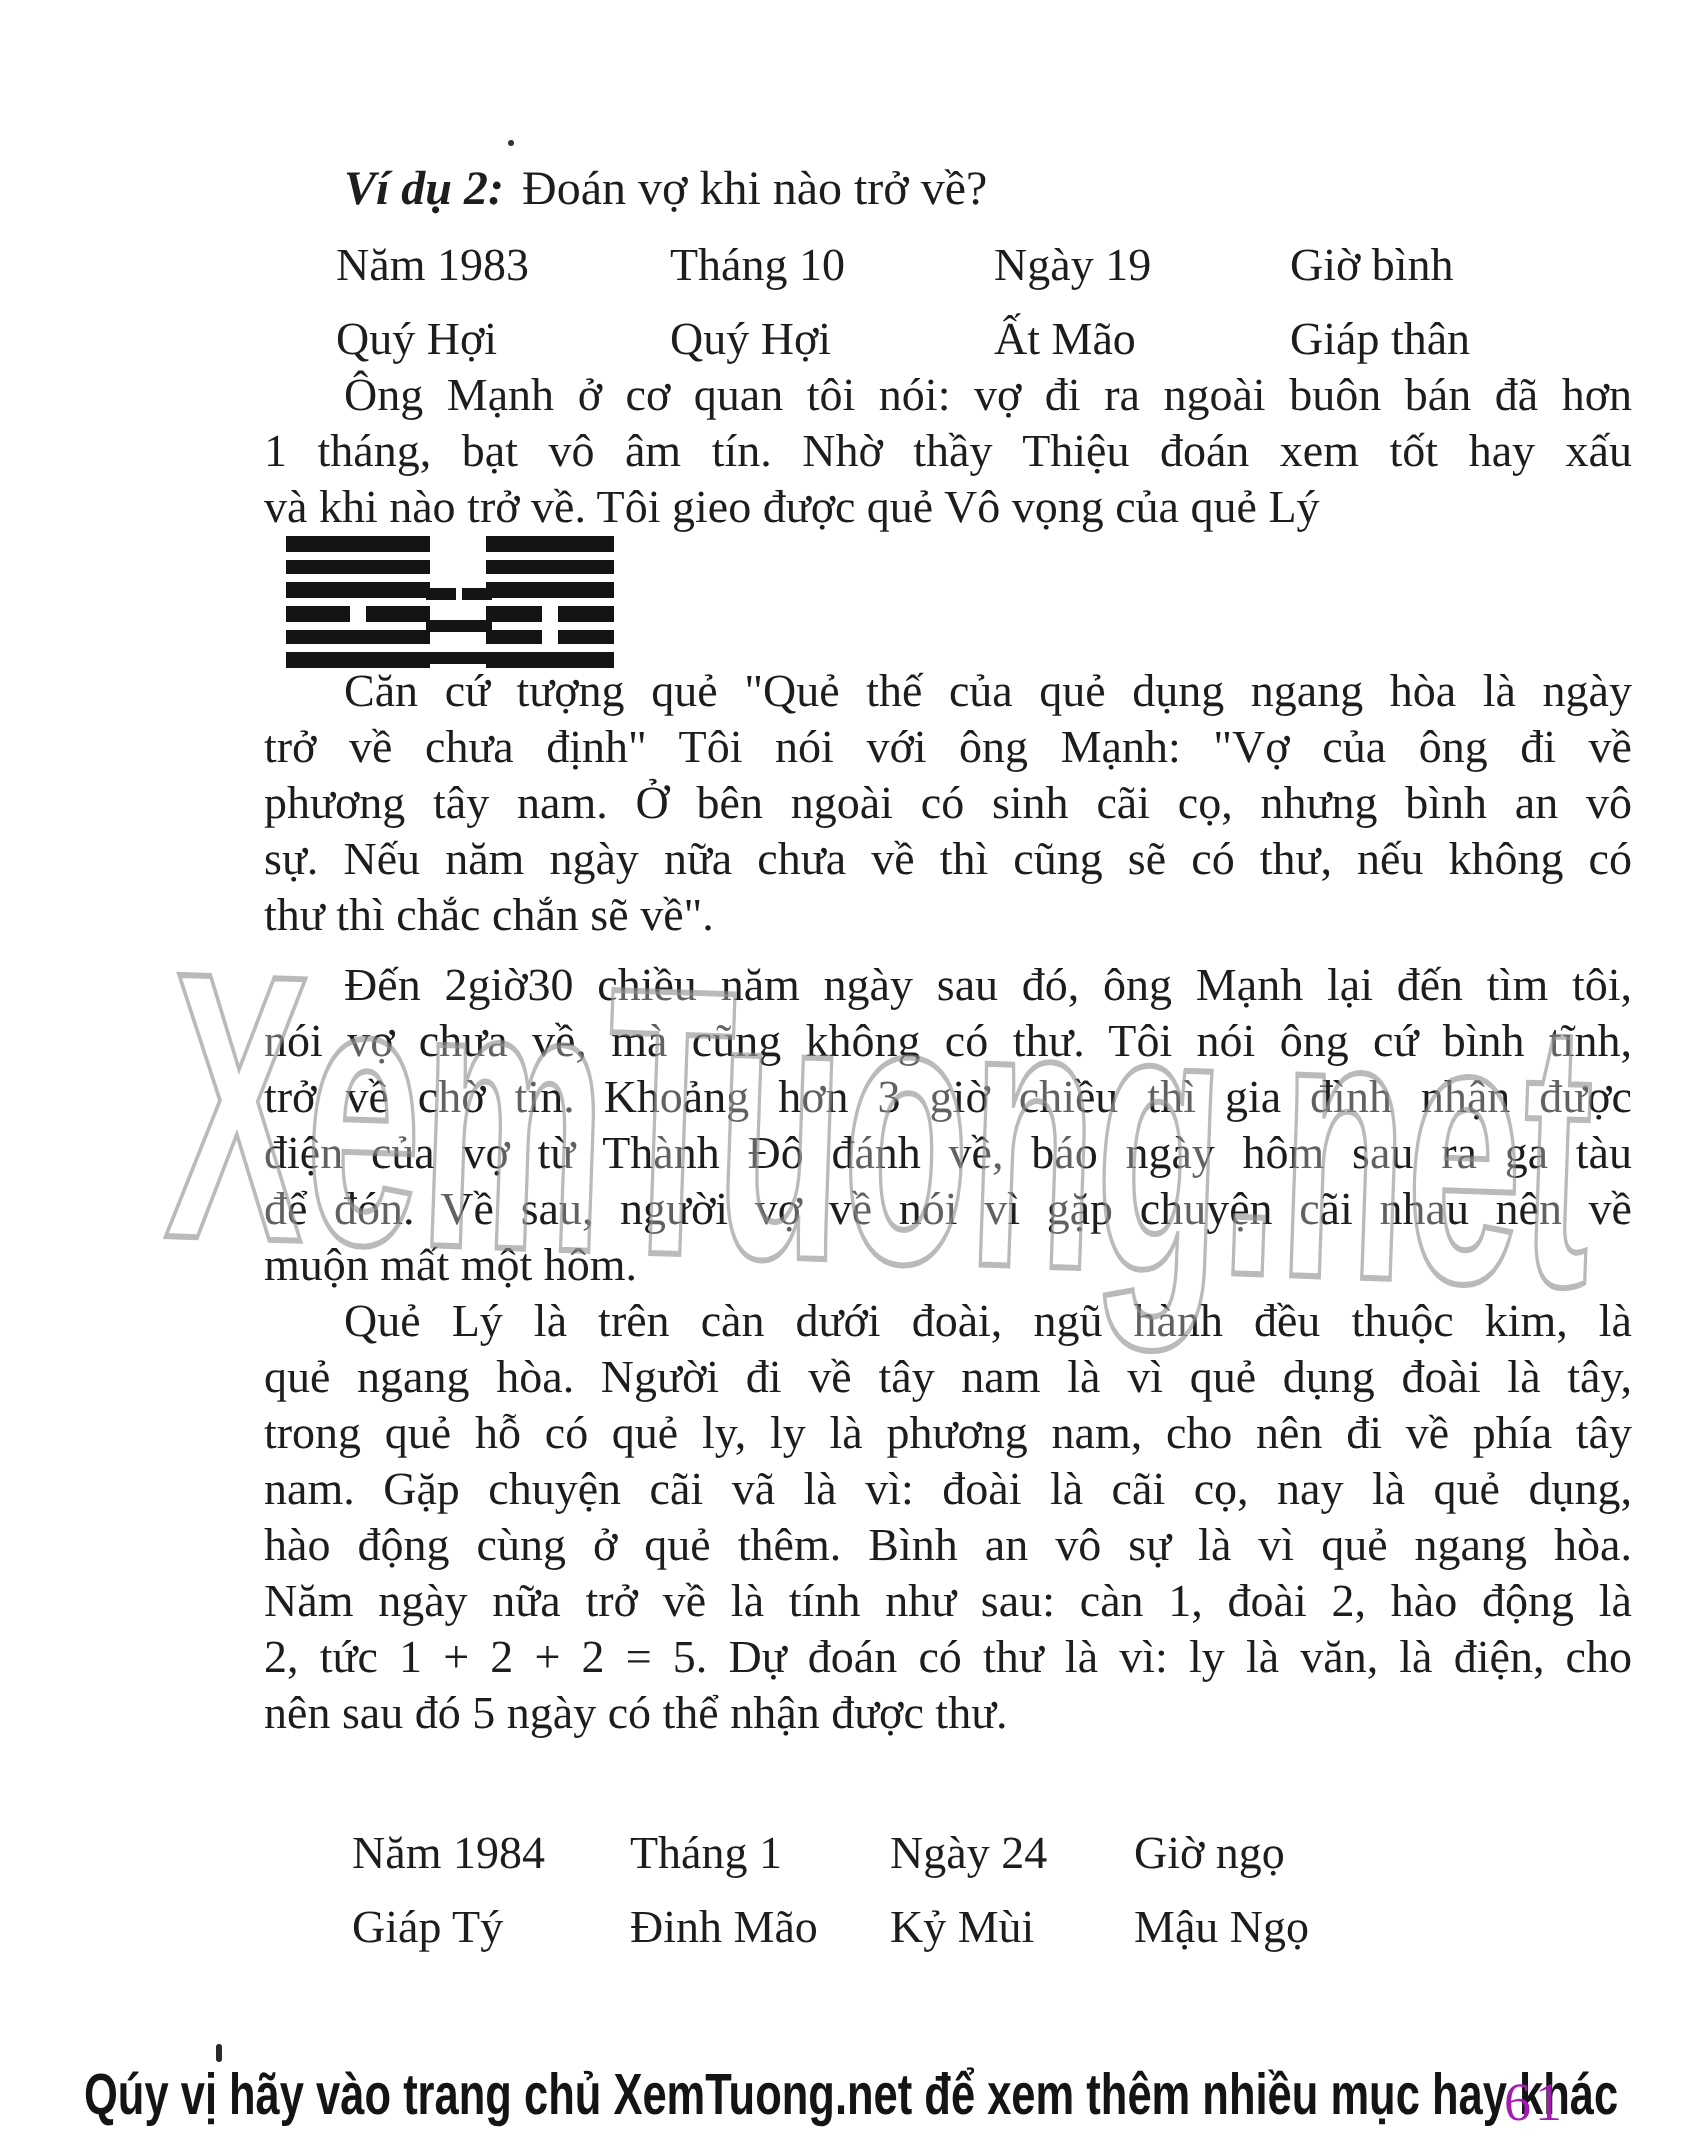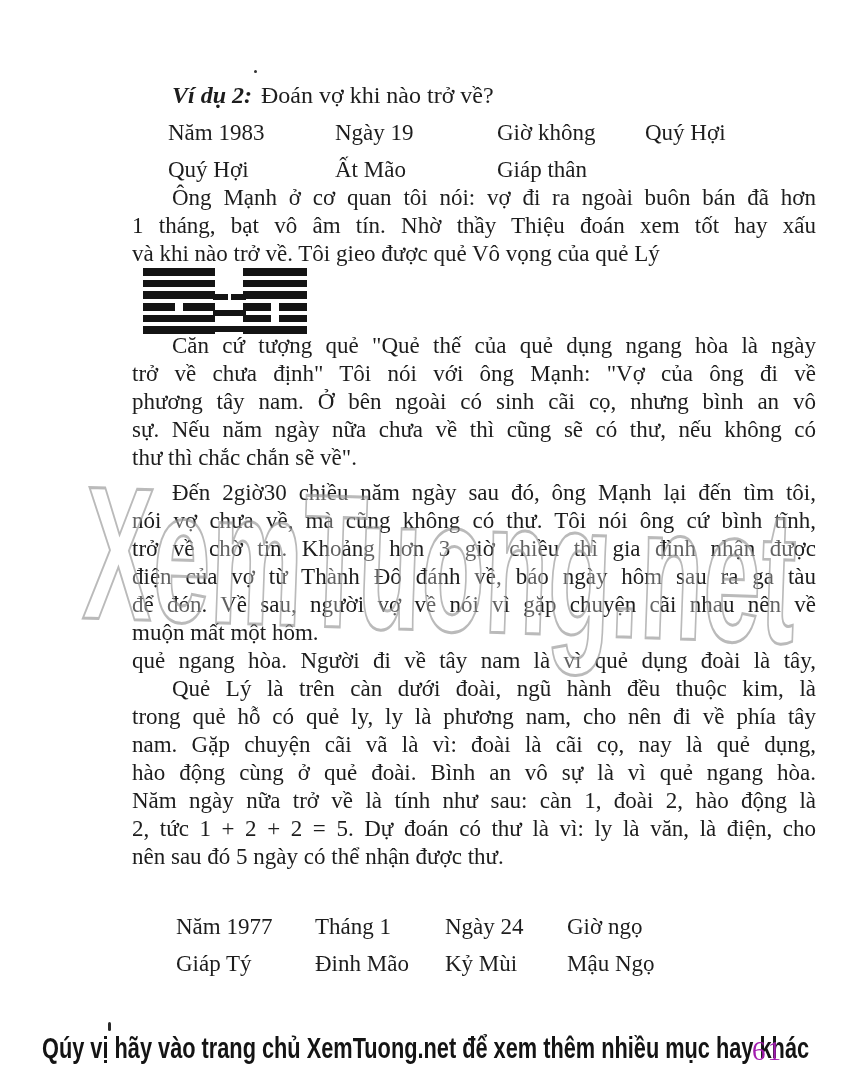--- a/index.html
+++ b/index.html
@@ -60,22 +60,23 @@
 <div class="page">
 
   <div class="speck1"></div>
 
   <div class="heading h-vd2">
     <span class="hlabel">Ví dụ 2:</span><span>Đoán vợ khi nào trở về?</span>
   </div>
 
   <div class="gtable t1">
     <div class="gcell">Năm 1983</div>
+    <div class="gcell">Tháng 10</div>
     <div class="gcell">Ngày 19</div>
-    <div class="gcell">Giờ không</div>
+    <div class="gcell">Giờ bình</div>
     <div class="gcell">Quý Hợi</div>
     <div class="gcell">Quý Hợi</div>
     <div class="gcell">Ất Mão</div>
     <div class="gcell">Giáp thân</div>
   </div>
 
   <div class="para p1">
     <div class="pline ind">Ông Mạnh ở cơ quan tôi nói: vợ đi ra ngoài buôn bán đã hơn</div>
     <div class="pline">1 tháng, bạt vô âm tín. Nhờ thầy Thiệu đoán xem tốt hay xấu</div>
     <div class="pline end">và khi nào trở về. Tôi gieo được quẻ Vô vọng của quẻ Lý</div>
@@ -126,33 +127,33 @@
   <div class="para p3">
     <div class="pline ind">Đến 2giờ30 chiều năm ngày sau đó, ông Mạnh lại đến tìm tôi,</div>
     <div class="pline">nói vợ chưa về, mà cũng không có thư. Tôi nói ông cứ bình tĩnh,</div>
     <div class="pline">trở về chờ tin. Khoảng hơn 3 giờ chiều thì gia đình nhận được</div>
     <div class="pline">điện của vợ từ Thành Đô đánh về, báo ngày hôm sau ra ga tàu</div>
     <div class="pline">để đón. Về sau, người vợ về nói vì gặp chuyện cãi nhau nên về</div>
     <div class="pline end">muộn mất một hôm.</div>
   </div>
 
   <div class="para p4">
+    <div class="pline ind">Quẻ Lý là trên càn dưới đoài, ngũ hành đều thuộc kim, là</div>
     <div class="pline">quẻ ngang hòa. Người đi về tây nam là vì quẻ dụng đoài là tây,</div>
-    <div class="pline ind">Quẻ Lý là trên càn dưới đoài, ngũ hành đều thuộc kim, là</div>
     <div class="pline">trong quẻ hỗ có quẻ ly, ly là phương nam, cho nên đi về phía tây</div>
     <div class="pline">nam. Gặp chuyện cãi vã là vì: đoài là cãi cọ, nay là quẻ dụng,</div>
-    <div class="pline">hào động cùng ở quẻ đoài. Bình an vô sự là vì quẻ ngang hòa.</div>
+    <div class="pline">hào động cùng ở quẻ thêm. Bình an vô sự là vì quẻ ngang hòa.</div>
     <div class="pline">Năm ngày nữa trở về là tính như sau: càn 1, đoài 2, hào động là</div>
     <div class="pline">2, tức 1 + 2 + 2 = 5. Dự đoán có thư là vì: ly là văn, là điện, cho</div>
     <div class="pline end">nên sau đó 5 ngày có thể nhận được thư.</div>
   </div>
 
 
   <div class="gtable t2">
-    <div class="gcell">Năm 1977</div>
+    <div class="gcell">Năm 1984</div>
     <div class="gcell">Tháng 1</div>
     <div class="gcell">Ngày 24</div>
     <div class="gcell">Giờ ngọ</div>
     <div class="gcell">Giáp Tý</div>
     <div class="gcell">Đinh Mão</div>
     <div class="gcell">Kỷ Mùi</div>
     <div class="gcell">Mậu Ngọ</div>
   </div>
 
   <svg class="wm" width="850" height="1076" viewBox="0 0 850 1076">

